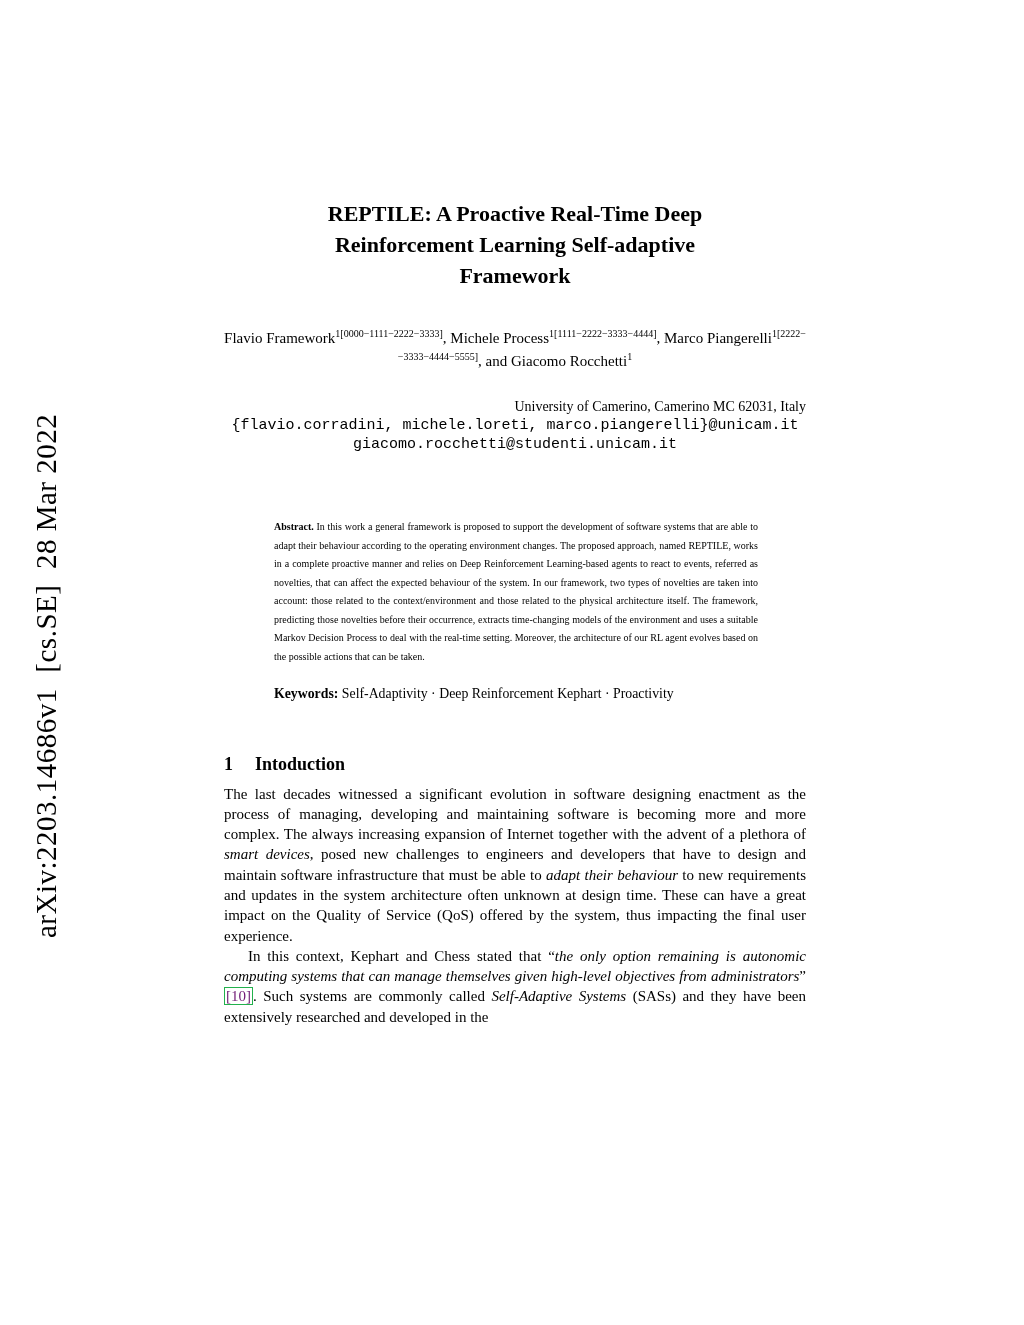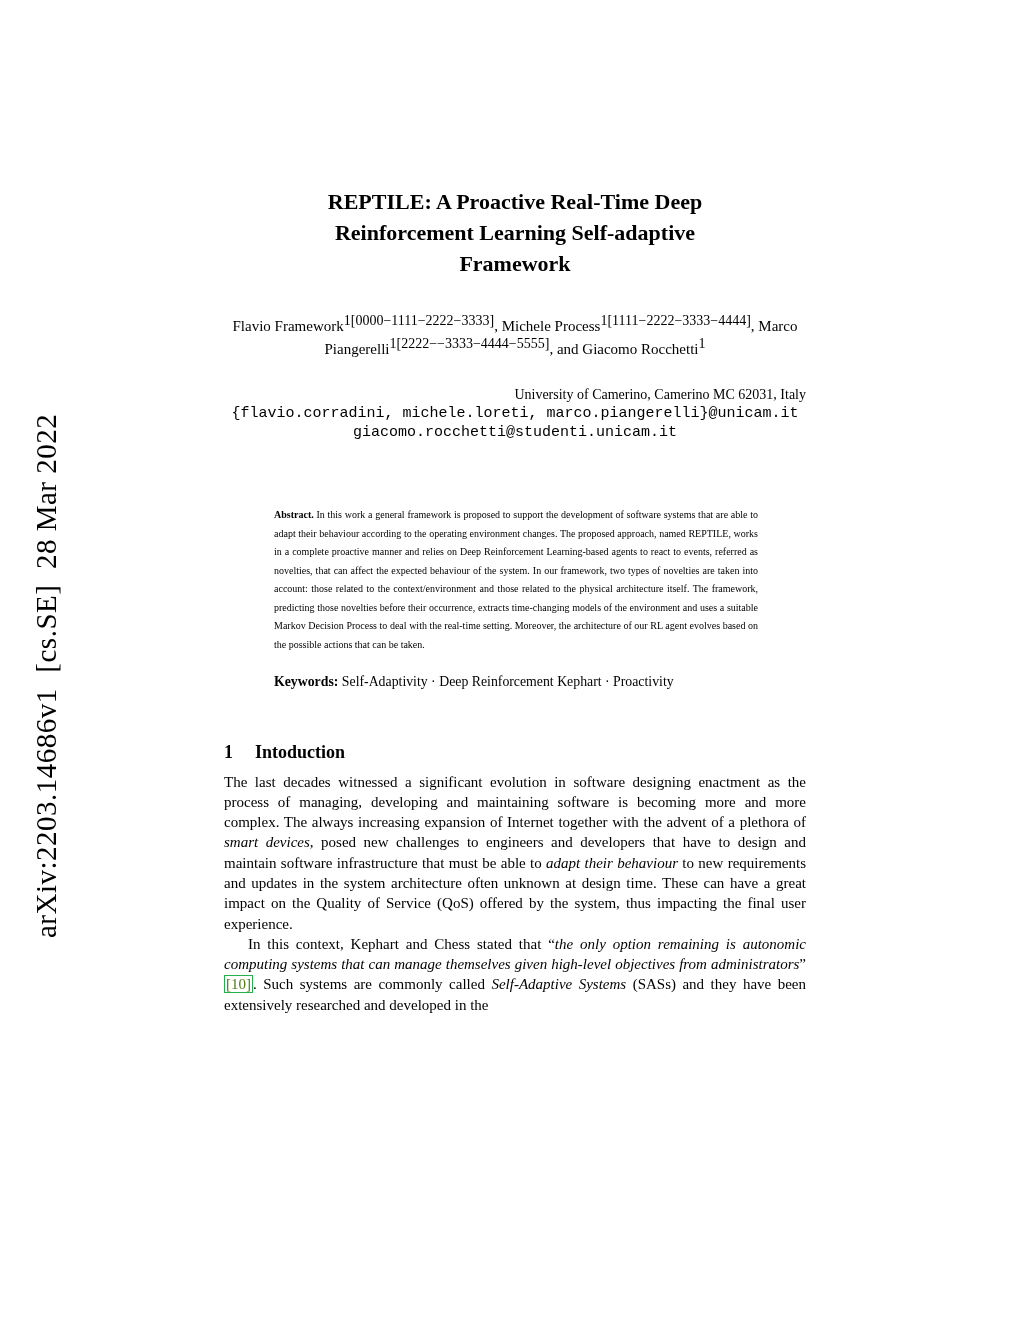--- a/index.html
+++ b/index.html
@@ -20,38 +20,38 @@
     transform-origin: 0 0;
     transform: rotate(-90deg);
     white-space: pre;
     font-size: 29px;
     letter-spacing: 0.5px;
     color: #000000;
   }
   .content {
     position: absolute;
     left: 224px;
-    top: 0;
+    top: 12px;
     width: 582px;
   }
   .title {
     margin-top: 186px;
     text-align: center;
     font-size: 22px;
     line-height: 31px;
     font-weight: bold;
   }
   .authors {
     margin-top: 36px;
     text-align: center;
     font-size: 15px;
     line-height: 23px;
   }
   .authors sup {
-    font-size: 14px;
+    font-size: 10px;
     vertical-align: super;
     line-height: 0;
   }
   .affiliation {
     margin-top: 24px;
     text-align: right;
     font-size: 14px;
     line-height: 19px;
   }
   .emails {
@@ -88,21 +88,21 @@
     font-size: 15px;
     line-height: 20.3px;
     text-align: justify;
   }
   .body-par + .body-par { margin-top: 0; }
   .indent-first { text-indent: 24px; }
   .it { font-style: italic; }
   .cite {
     border: 1.5px solid #22b14c;
     padding: 0 1px;
-    color: #4d7c0f;
+    color: #701a75;
     text-decoration: none;
     cursor: pointer;
   }
 </style>
 </head>
 <body>
 
 <div class="page">
 
   <div class="arxiv-vertical">arXiv:2203.14686v1  [cs.SE]  28 Mar 2022</div>

